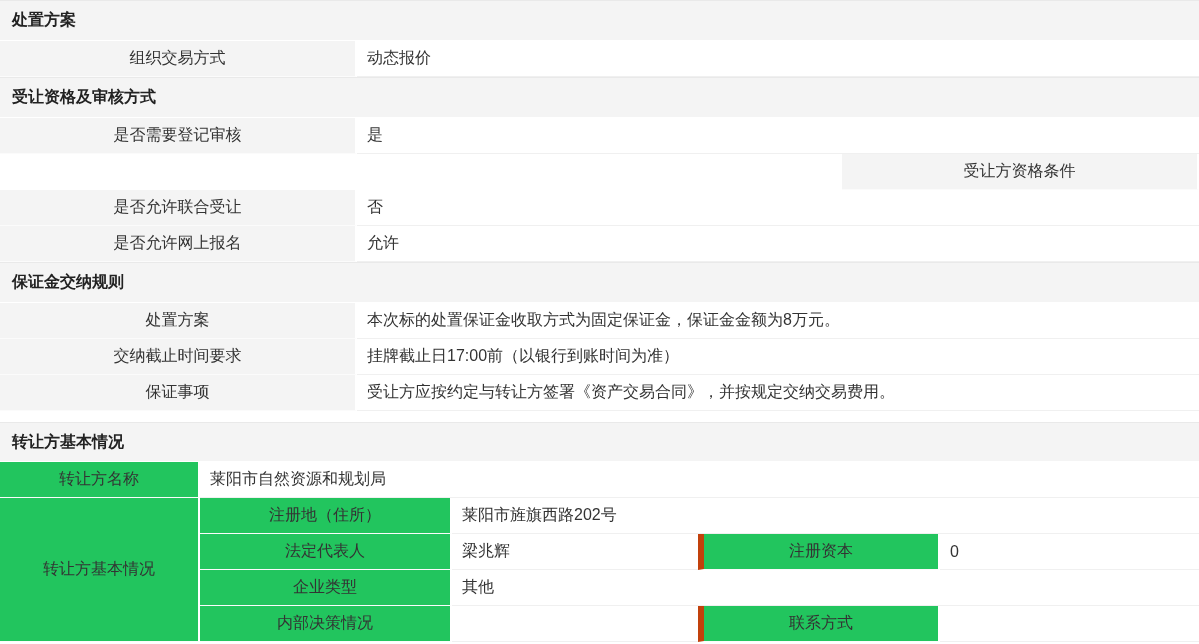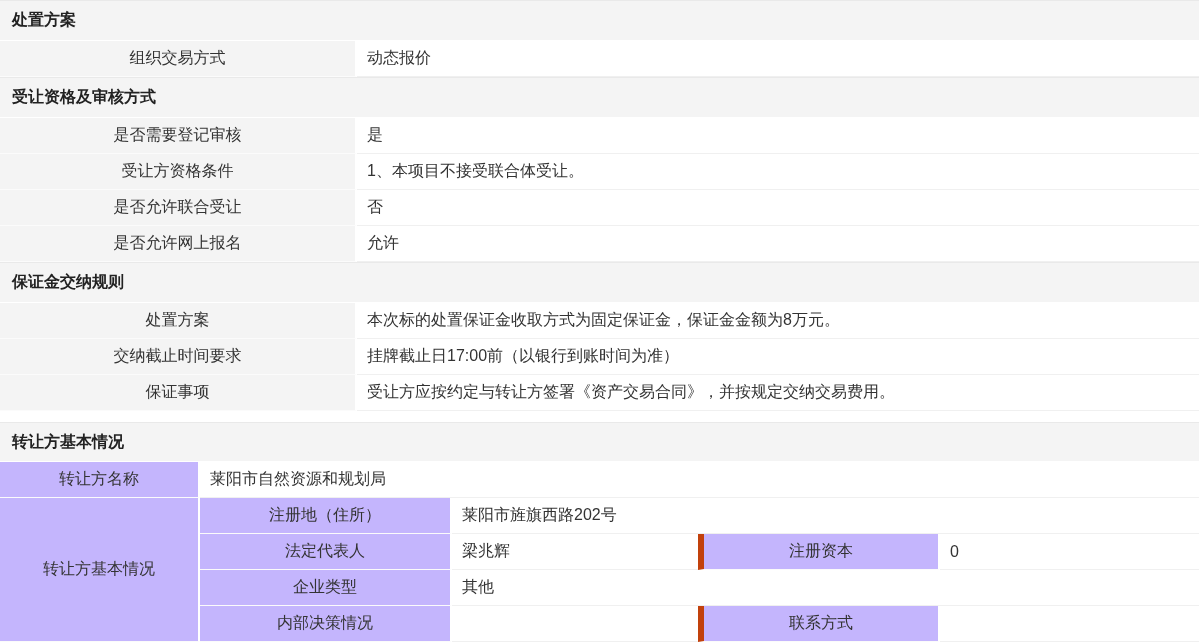--- a/index.html
+++ b/index.html
@@ -29,21 +29,21 @@
   .tableA .label{width:357px;}
   
   .tableB{margin-top:11px;}
   .gridB{
     display:grid;
     grid-template-columns:200px 252px 246px 242px 259px;
     grid-auto-rows:36px;
   }
   .gcell{box-sizing:border-box;display:flex;align-items:center;}
   .glabel{
-    background:#c4b5fd;justify-content:center;text-align:right;
+    background:#22c55e;justify-content:center;text-align:right;
     border-right:2px solid #ffffff;border-bottom:1px solid #fbfbfb;
   }
   .gvalue{padding-left:10px;border-bottom:1px solid #f0f0f0;background:#ffffff;}
   .outer-label{grid-column:1;grid-row:2/6;}
   .span3{grid-column:3/6;}
   .bleft{border-left:6px solid #c2410c;}
 </style>
 </head>
 <body>
 
@@ -62,21 +62,20 @@
   <div class="tableA">
     <div class="band">
       <span>受让资格及审核方式</span>
     </div>
     <div class="row">
       <div class="cell label">是否需要登记审核</div>
       <div class="cell value">是</div>
     </div>
     <div class="row">
       <div class="cell label">受让方资格条件</div>
-      <div class="cell value">1、本项目不接受联合体受让。</div>
     </div>
     <div class="row">
       <div class="cell label">是否允许联合受让</div>
       <div class="cell value">否</div>
     </div>
     <div class="row">
       <div class="cell label">是否允许网上报名</div>
       <div class="cell value">允许</div>
     </div>
   </div>

